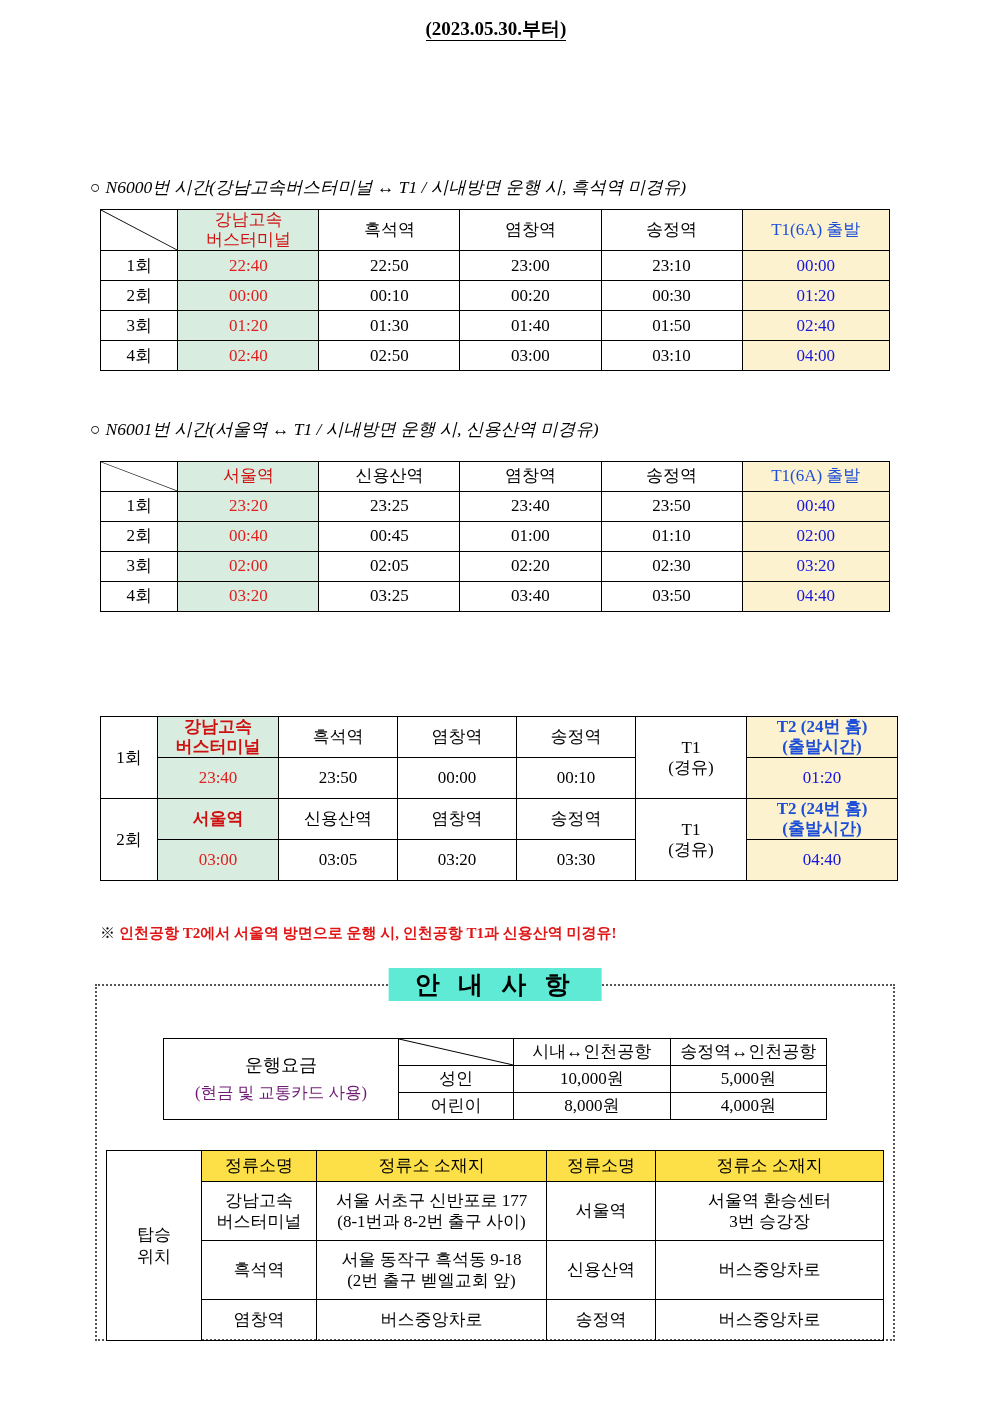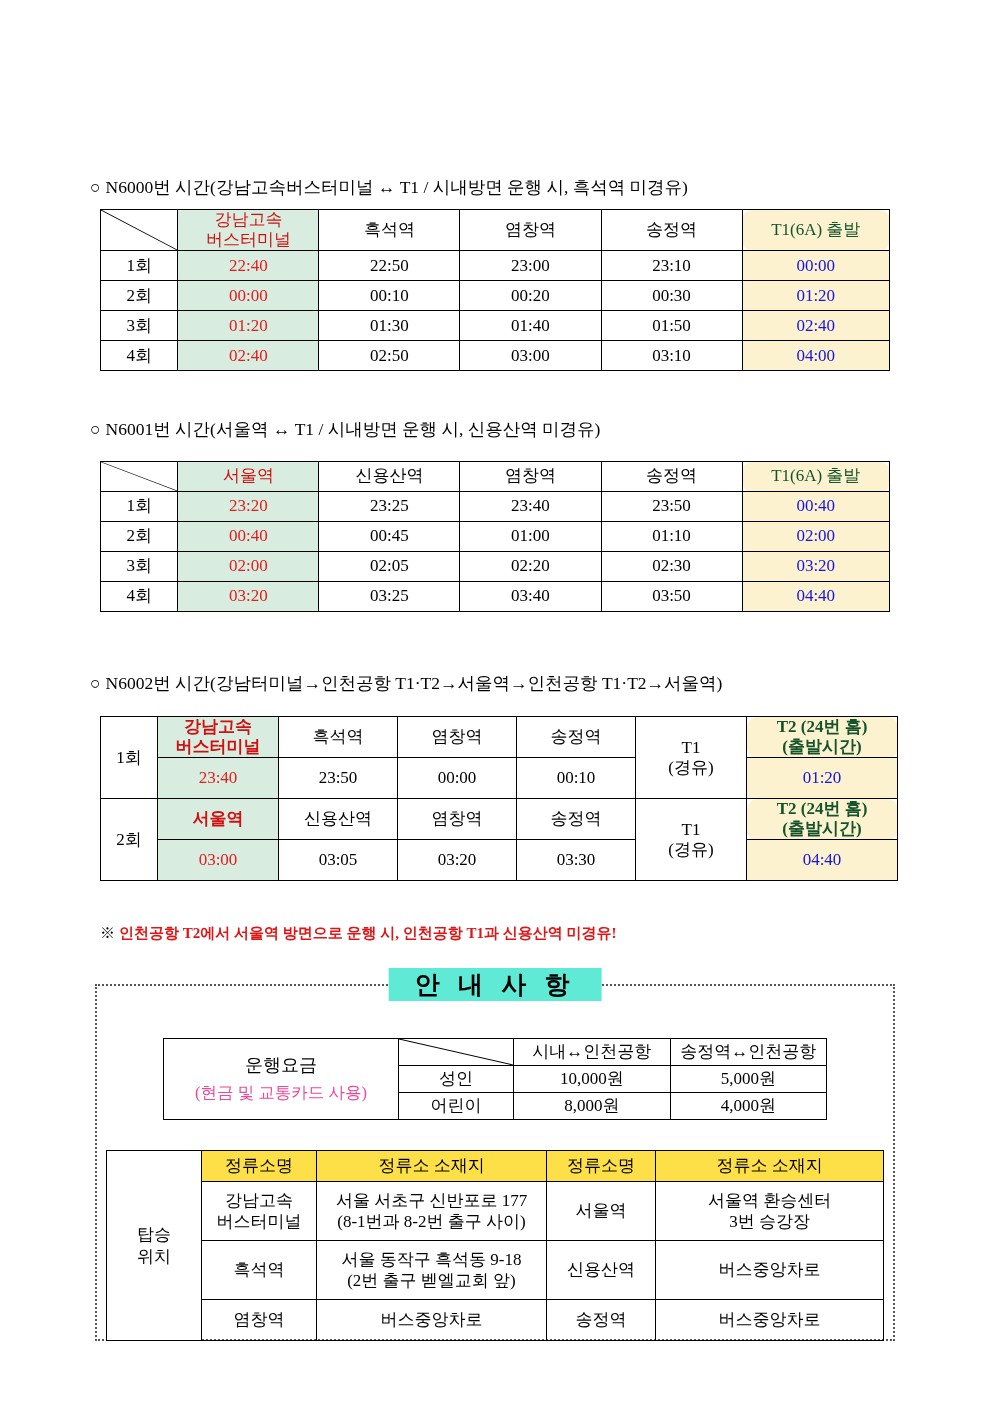--- a/index.html
+++ b/index.html
@@ -35,20 +35,21 @@
   }
   .doc-subtitle span { border-bottom: 1px solid #000; padding-bottom: 1px; }
 
   
   .section-head {
     font-size: 17.5px;
     margin: 0 0 7px 0;
     padding-left: 90px;
     line-height: 1.3;
     white-space: nowrap;
+    font-style: italic;
   }
   .section-head .bullet { margin-right: 5px; }
 
   
   .sched-wrap { padding-left: 100px; }
   table.sched {
     border-collapse: collapse;
     table-layout: fixed;
     width: 790px;
     font-size: 17px;
@@ -73,23 +74,22 @@
     color: #d01010;
     font-weight: bold;
     font-size: 17px;
   }
   .cell-origin-time {
     background: #d8ecdf;
     color: #e02020;
   }
   .cell-dest-head {
     background: #fcf2cf;
-    color: #14532d;
-    font-weight: bold;
-    border-radius: 10px;
+    color: #1d4ed8;
+    font-weight: bold;
   }
   .cell-dest-time {
     background: #fcf2cf;
     color: #1515dd;
   }
   .diag {
     position: relative;
     background: #ffffff;
     overflow: hidden;
   }
@@ -152,21 +152,21 @@
   }
   table.fare td, table.board td {
     border: 1px solid #000;
     text-align: center;
     vertical-align: middle;
     padding: 0 2px;
     line-height: 1.25;
   }
   table.fare { width: 664px; margin: 52px auto 0 auto; }
   .fare-label { width: 230px; height: 78px; font-size: 18px; }
-  .fare-label .sub { color: #ec4899; font-size: 16.5px; display: block; margin-top: 6px; }
+  .fare-label .sub { color: #701a75; font-size: 16.5px; display: block; margin-top: 6px; }
   .fare-kind { width: 110px; height: 26px; font-size: 17px; }
   .fare-val { height: 26px; }
 
   table.board { width: 752px; margin: 30px auto 0 auto; }
   .board-label { width: 90px; font-size: 18px; line-height: 1.35; }
   .board-hdr td { background: #fde047; height: 30px; font-size: 17px; }
   .bd-name { width: 110px; }
   .bd-addr { width: 225px; }
   .bd-name2 { width: 104px; }
   .bd-addr2 { width: 223px; }
@@ -179,20 +179,21 @@
   .pos-t2 { position: absolute; left: 0; top: 461px; width: 992px; }
   .pos-s3 { position: absolute; left: 0; top: 672px; width: 992px; }
   .pos-t3 { position: absolute; left: 0; top: 716px; width: 992px; }
   .pos-note { position: absolute; left: 0; top: 908px; width: 992px; }
 </style>
 </head>
 <body>
 
 <div class="page">
 
+  <div class="doc-subtitle"><span>(2023.05.30.부터)</span></div>
 
   <div class="pos-s1">
     <div class="section-head">
       <span class="bullet">○</span><span>N6000번 시간(강남고속버스터미널 ↔ T1 / 시내방면 운행 시, 흑석역 미경유)</span>
     </div>
   </div>
 
   <div class="pos-t1">
     <div class="sched-wrap">
       <table class="sched">
@@ -301,25 +302,20 @@
           <td>03:25</td>
           <td>03:40</td>
           <td>03:50</td>
           <td class="cell-dest-time">04:40</td>
         </tr>
       </tbody>
         </table>
     </div>
   </div>
 
-  <div class="pos-s3">
-    <div class="section-head">
-      <span class="bullet">○</span><span>N6002번 시간(강남터미널→인천공항 T1·T2→서울역→인천공항 T1·T2→서울역)</span>
-    </div>
-  </div>
 
   <div class="pos-t3">
     <div class="sched-wrap">
       <table class="sched2">
 
         <tbody>
             <tr>
           <td class="c2-idx" rowspan="2">1회</td>
           <td class="c2-origin cell-origin-head">
             <div>강남고속</div>

